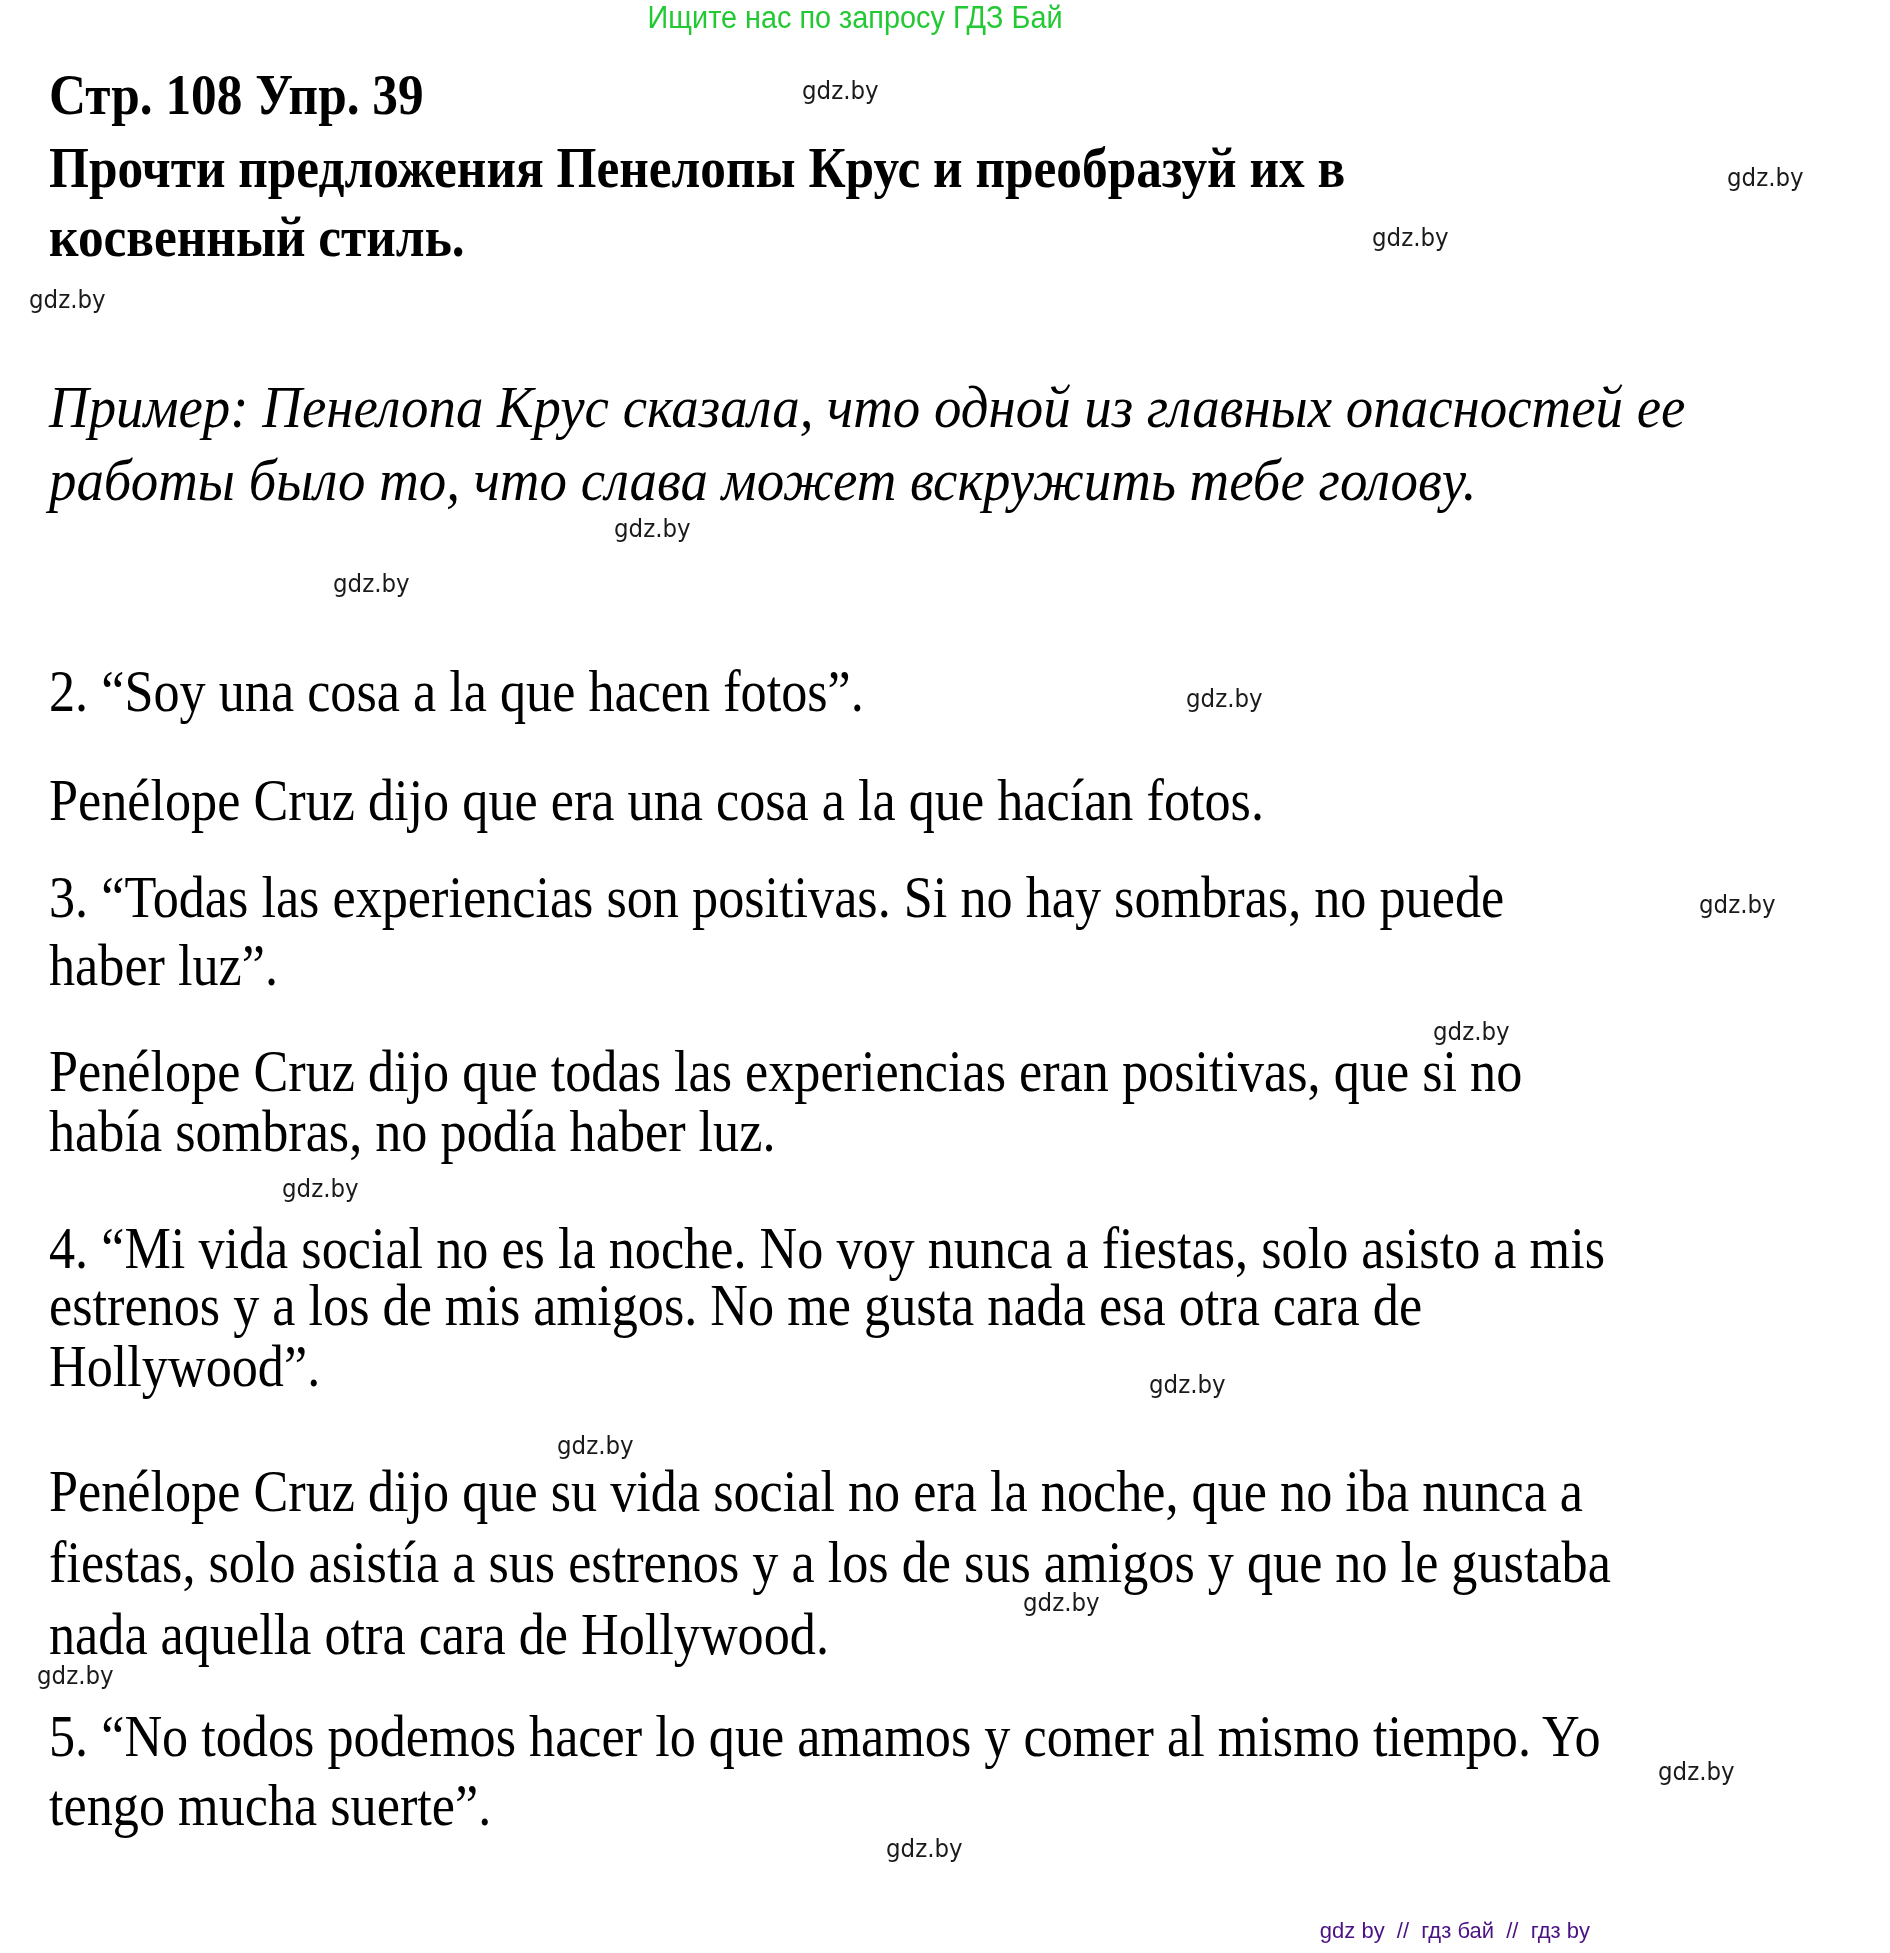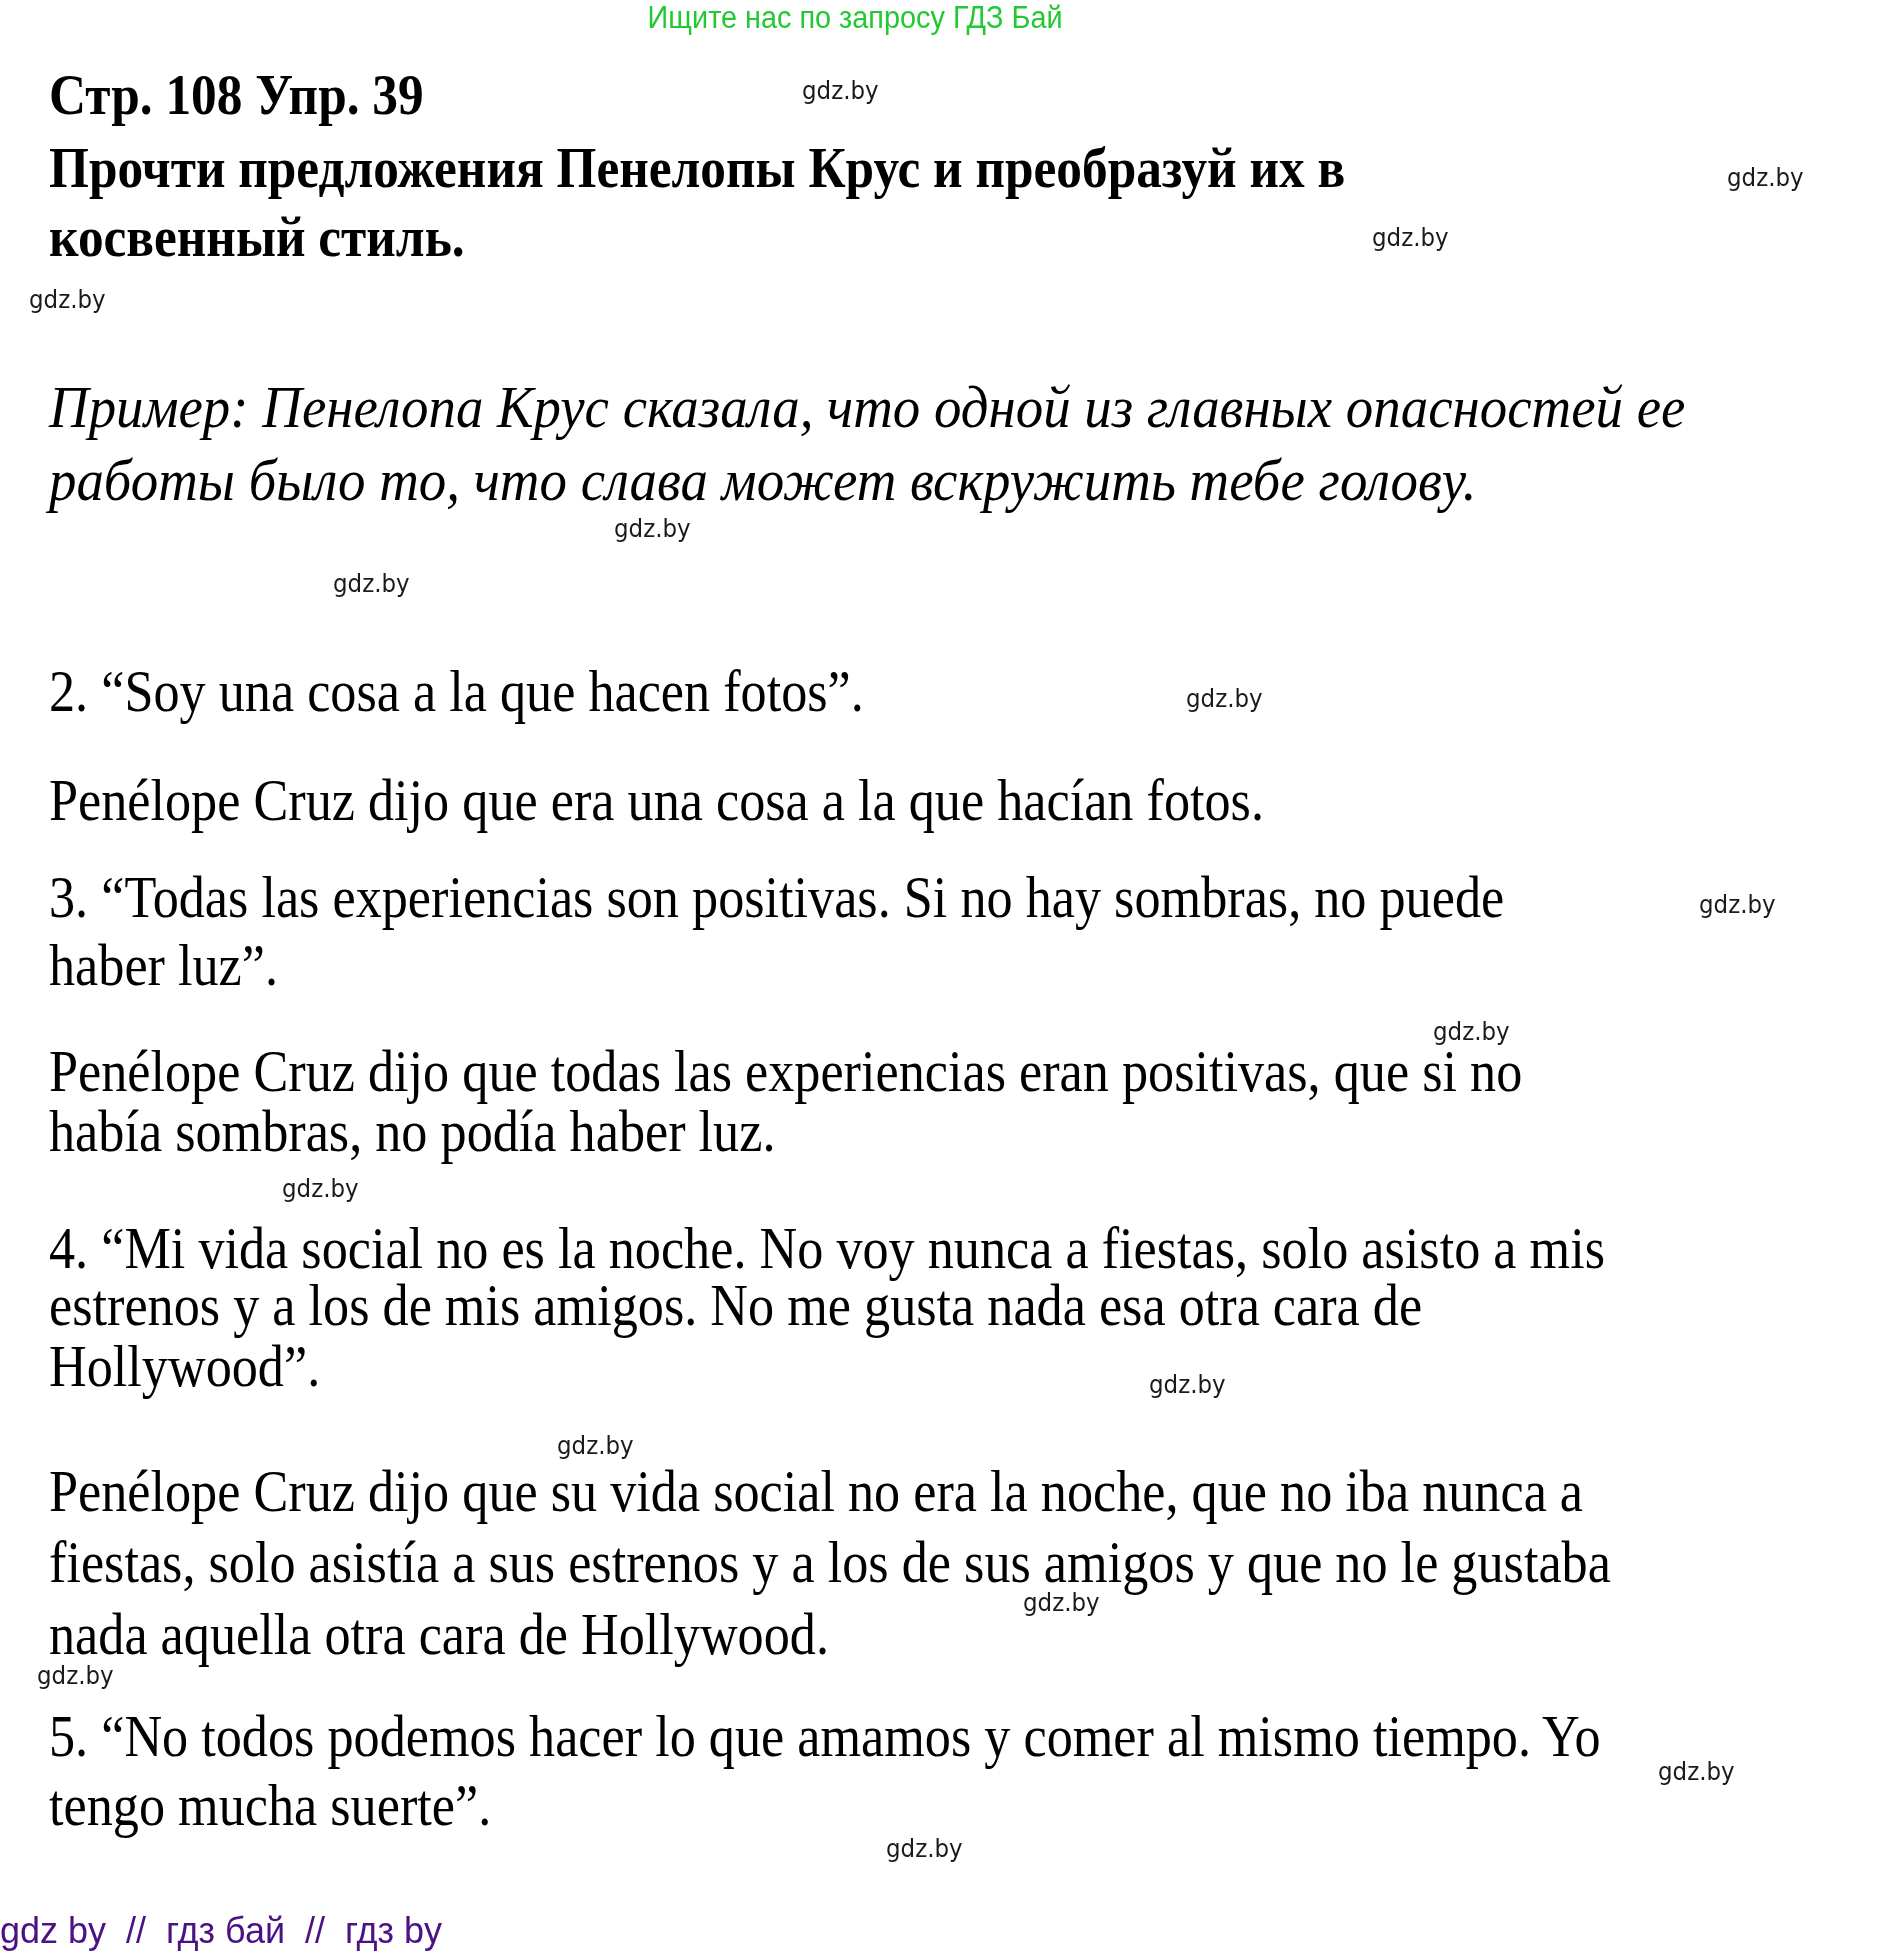--- a/index.html
+++ b/index.html
@@ -5,21 +5,21 @@
   html, body { margin:0; padding:0; background:#ffffff; }
   body { width:1891px; height:1953px; position:relative; overflow:hidden; }
   .page { position:absolute; left:0; top:0; width:1891px; height:1953px; background:#fff; }
   .ln { position:absolute; left:49px; white-space:nowrap; color:#000; transform-origin:0 100%; line-height:1; }
   .hdr { font-family:"Liberation Serif", serif; font-weight:bold; font-size:57px; transform:scaleX(0.9); }
   .ex  { font-family:"Liberation Serif", serif; font-style:italic; font-size:59px; transform:scaleX(0.93); }
   .bd  { font-family:"Liberation Serif", serif; font-size:59px; transform:scaleX(0.885); }
   .top-banner { position:absolute; top:0px; left:0; width:1711px; text-align:center; font-family:"Liberation Sans", sans-serif; font-size:31px; color:#22c933; line-height:35px; }
   .top-banner span { display:inline-block; transform:scaleX(0.93); }
   .wm { position:absolute; font-family:"DejaVu Sans", sans-serif; font-size:25.5px; color:#1a1a1a; white-space:nowrap; line-height:1; transform:scaleX(0.9); transform-origin:0 50%; }
-  .footer { position:absolute; top:1913px; left:0; width:1590px; text-align:left; font-family:"Liberation Sans", sans-serif; font-size:36px; color:#4a1283; line-height:35px; white-space:pre; }
+  .footer { position:absolute; top:1913px; left:0; width:1590px; text-align:right; font-family:"Liberation Sans", sans-serif; font-size:22px; color:#4a1283; line-height:35px; white-space:pre; }
 </style>
 </head>
 <body>
 
 <div class="page">
 
   <div class="top-banner">
     <span>Ищите нас по запросу ГДЗ Бай</span>
   </div>
 

